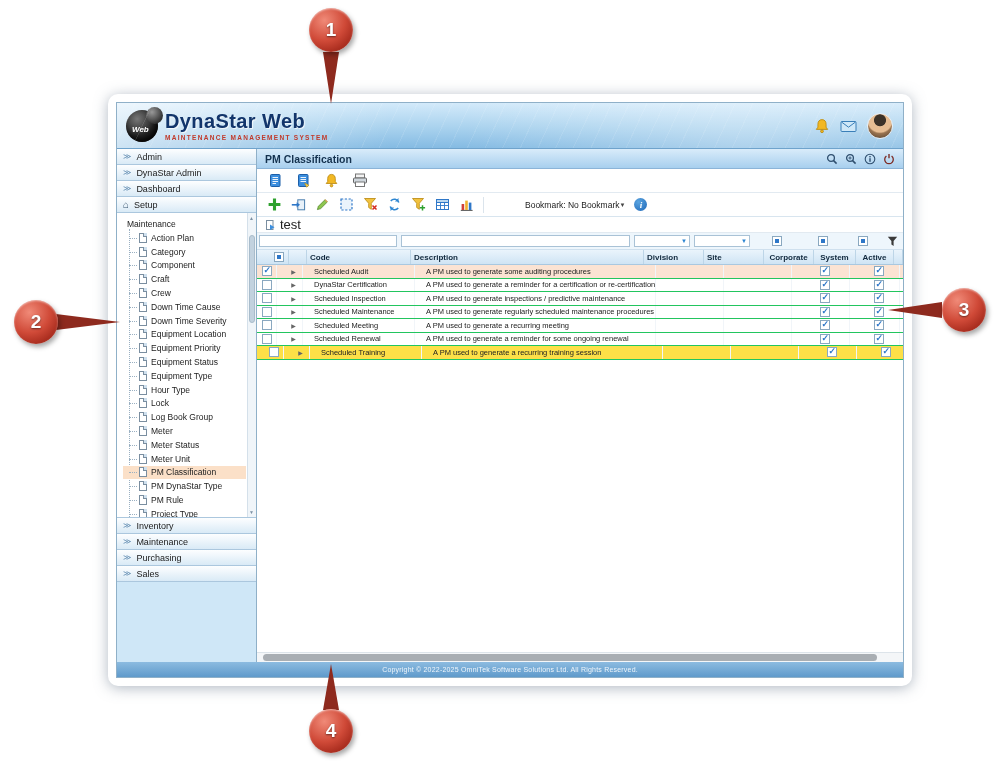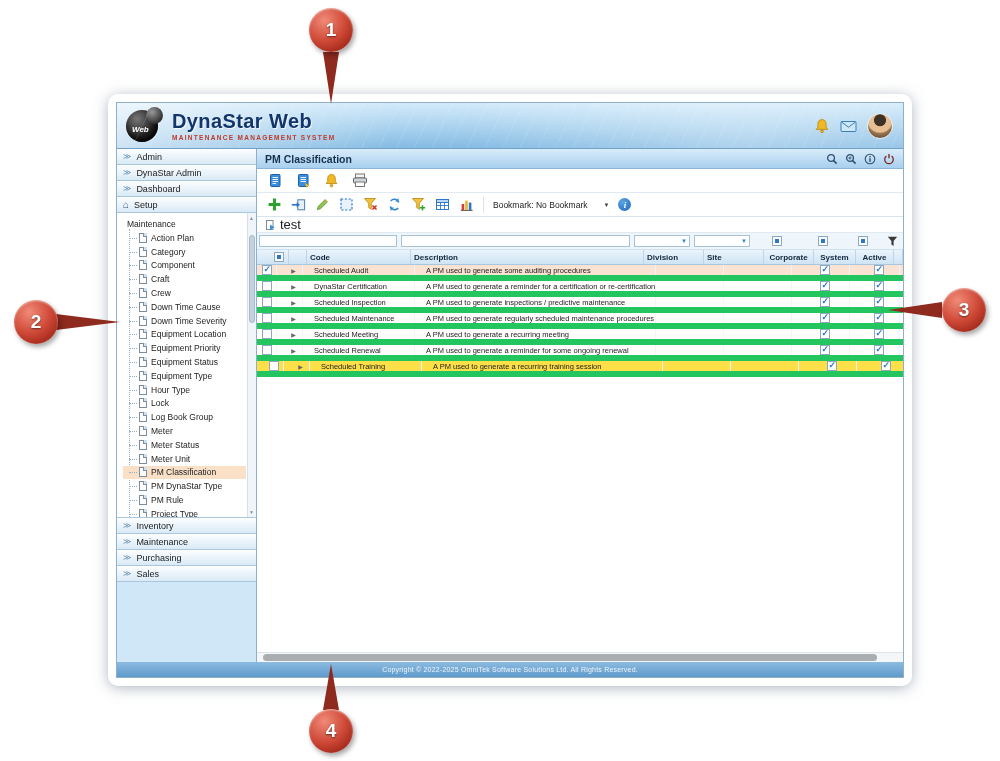--- a/index.html
+++ b/index.html
@@ -19,21 +19,21 @@
       linear-gradient(180deg,#d3eafa 0%, #a9d2ee 55%, #85bbe3 100%);
     border-bottom:1px solid #6fa3cc; }
   .banner::after { content:""; position:absolute; inset:0;
     background:repeating-linear-gradient(115deg, rgba(255,255,255,.10) 0 1px, transparent 1px 16px); pointer-events:none; }
   .logo { width:40px; height:40px; margin-left:8px; position:relative; flex:0 0 40px; }
   .logo .ball  { position:absolute; width:32px; height:32px; border-radius:50%; left:1px; top:4px;
                  background:radial-gradient(circle at 35% 28%, #777, #222 55%, #000); box-shadow:inset -2px -3px 5px rgba(0,0,0,.7); }
   .logo .ball2 { position:absolute; width:17px; height:17px; border-radius:50%; right:2px; top:1px;
                  background:radial-gradient(circle at 35% 30%, #999, #333 70%); }
   .logo .weblabel { position:absolute; left:7px; bottom:12px; color:#fff; font-size:8px; font-weight:bold; font-style:italic; }
-  .app-title { margin-left:7px; z-index:1; }
+  .app-title { z-index:1; }
   .app-name { font-size:20px; font-weight:bold; color:#12356b; letter-spacing:.4px; text-shadow:1px 1px 1px rgba(255,255,255,.8); }
   .app-sub  { font-size:6.5px; font-weight:bold; color:#c03a2b; letter-spacing:1.3px; text-transform:uppercase; margin-top:1px; }
   .banner-right { margin-left:auto; display:flex; align-items:center; gap:10px; margin-right:10px; z-index:1; }
   .avatar { width:26px; height:26px; border-radius:50%; border:1px solid #e6f0f8;
             background:radial-gradient(circle at 50% 26%, #3c3228 0 26%, #e7bd92 30% 55%, #9a7450 62%, #4a3a2a 100%); }
 
   
   .body { flex:1; display:flex; min-height:0; }
   .footer { flex:0 0 15px; background:linear-gradient(180deg,#8cbbe0,#5f9acb); display:flex; align-items:center; justify-content:center;
             color:#eef5fb; font-size:7px; letter-spacing:.2px; }
@@ -61,40 +61,40 @@
 
   
   .main { flex:1; display:flex; flex-direction:column; min-width:0; background:#fff; }
   .titlebar { flex:0 0 20px; background:linear-gradient(180deg,#d9ecfa,#a8cfee); border-bottom:1px solid #8cb4d8;
               display:flex; align-items:center; padding:0 8px; }
   .titlebar .title { font-size:10.5px; font-weight:bold; color:#14324f; }
   .titlebar-icons { margin-left:auto; display:flex; gap:7px; align-items:center; }
   .toolbar1 { flex:0 0 24px; display:flex; align-items:center; gap:13px; padding:0 11px; border-bottom:1px solid #e2eaf1; background:#fff; }
   .toolbar2 { flex:0 0 24px; display:flex; align-items:center; gap:9px; padding:0 10px; border-bottom:1px solid #d8e5ef; background:#fff; }
   .tsep { width:1px; height:16px; background:#dbe4ec; }
-  .bookmark { display:flex; align-items:center; gap:16px; font-size:8.5px; color:#222; cursor:pointer; }
+  .bookmark { display:flex; align-items:center; gap:0; font-size:8.5px; color:#222; cursor:pointer;margin-left:32px; }
   .bookmark .caret { font-size:6px; color:#444; }
   .info-circle { width:13px; height:13px; border-radius:50%; background:radial-gradient(circle at 35% 30%, #5aa4e0, #1f68b8);
                  color:#fff; font-size:9px; font-weight:bold; font-style:italic; display:flex; align-items:center; justify-content:center;
                  font-family:"Liberation Serif", serif; }
   .quickrow { flex:0 0 16px; display:flex; align-items:center; gap:4px; padding:0 8px; border-bottom:1px solid #e2eaf1; font-size:13px; color:#222; background:#fff; }
 
   
   .grid { flex:1; display:flex; flex-direction:column; min-height:0; }
   .grid-cols { display:grid; grid-template-columns:20px 18px 104px 233px 60px 60px 50px 42px 38px 1fr; align-items:center; }
   .filter-row { flex:0 0 17px; background:#eef6fc; border-bottom:1px solid #cfe0ee; }
   .f-input { height:12px; background:#fff; border:1px solid #a9c2d6; margin:0 2px; }
   .f-select { height:12px; background:#fff; border:1px solid #a9c2d6; margin:0 2px; display:flex; align-items:center; justify-content:flex-end; padding-right:2px; }
   .f-select .dd { font-size:6px; color:#2e86d1; line-height:1; }
   .f-cb { display:flex; justify-content:center; }
   .f-funnel { display:flex; justify-content:center; }
   .header-row { flex:0 0 15px; background:linear-gradient(180deg,#eaf4fc,#cfe4f4); border-bottom:1px solid #a9c8e0;
                 font-size:8px; font-weight:bold; color:#10283d;padding-left:12px; }
   .header-row .cell { height:100%; display:flex; align-items:center; padding:0 3px; border-right:1px solid #bdd5e7; overflow:hidden; }
-  .data-row { flex:0 0 13.5px; font-size:7.5px; color:#222; border-bottom:6px solid #22c55e; background:#fff;gap:8px; }
+  .data-row { flex:0 0 13.5px; font-size:7.5px; color:#222; border-bottom:1px solid #22c55e; background:#fff;gap:8px; }
   .data-row .cell { height:100%; display:flex; align-items:center; padding:0 3px; border-right:1px solid #f1f5f9;
                     overflow:hidden; white-space:nowrap; }
   .data-row.selected { background:#fbe3d3; }
   .data-row.green { background:#fde047;padding-left:7px; }
   .center { justify-content:center !important; }
   .expander { color:#666; font-size:6px; }
   .cb { width:10px; height:10px; background:#fff; border:1px solid #8aa8c0; position:relative; display:inline-block; flex:0 0 10px; }
   .cb.checked::after { content:"\2713"; position:absolute; left:1px; top:-2px; font-size:9px; font-weight:bold; color:#2e77c8; }
   .cb.ind::after { content:""; position:absolute; left:2px; top:2px; width:4px; height:4px; background:#2e77c8; }
   .grid-empty { flex:1; background:#fff; }

